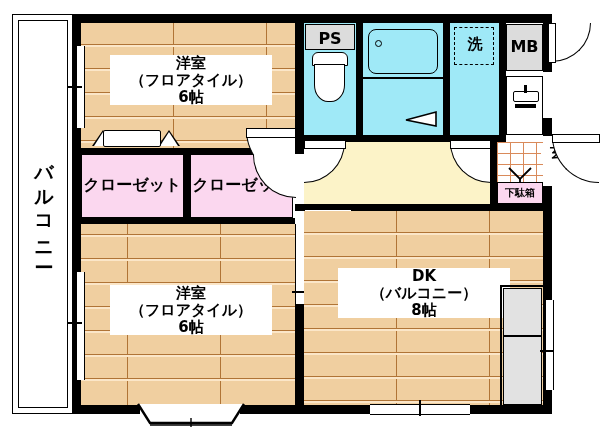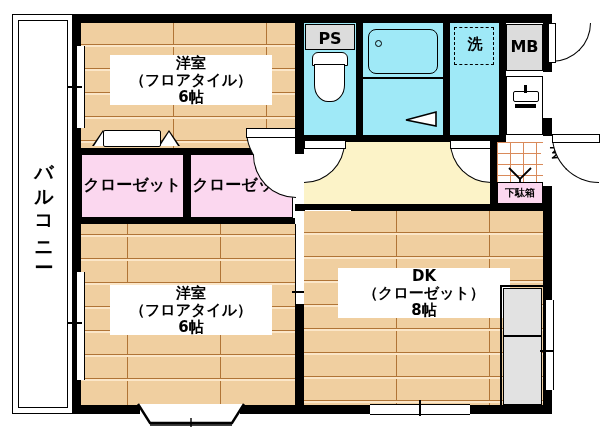--- a/index.html
+++ b/index.html
@@ -271,21 +271,21 @@
 
   <div class="arc arc-bl" style="left:552px;top:136px;width:46px;height:46px;"></div>
   <div class="leaf" style="left:552px;top:134px;width:46px;height:7px;"></div>
 
   <div class="abs wall" style="left:490px;top:204px;width:62px;height:7px;"></div>
   <div class="abs closet outline" style="left:497px;top:182px;width:46px;height:22px;"></div>
   <div class="lbl lbl-tiny nobg" style="left:497px;top:187px;width:46px;">下駄箱</div>
 
   <div class="abs room tile" style="left:304px;top:211px;width:239px;height:194px;"></div>
   <div class="lbl lbl-room" style="left:338px;top:268px;width:170px;">DK
-（クローゼット）
+（バルコニー）
 8帖</div>
 
   <div class="abs unitdoor" style="left:503px;top:288px;width:39px;height:48px;"></div>
   <div class="abs unitdoor" style="left:503px;top:336px;width:39px;height:69px;"></div>
   <div class="abs" style="left:500px;top:285px;width:45px;height:122px;border:2px solid #000;"></div>
 
   <div class="winv" style="left:545px;top:300px;width:7px;height:90px;"></div>
   <div class="abs" style="left:540px;top:350px;width:14px;height:2px;background:#000;"></div>
 
   <div class="win" style="left:370px;top:404px;width:100px;height:9px;"></div>

